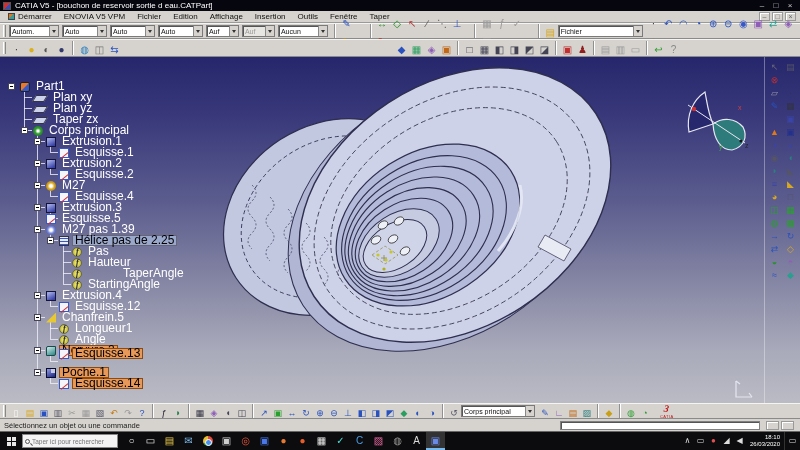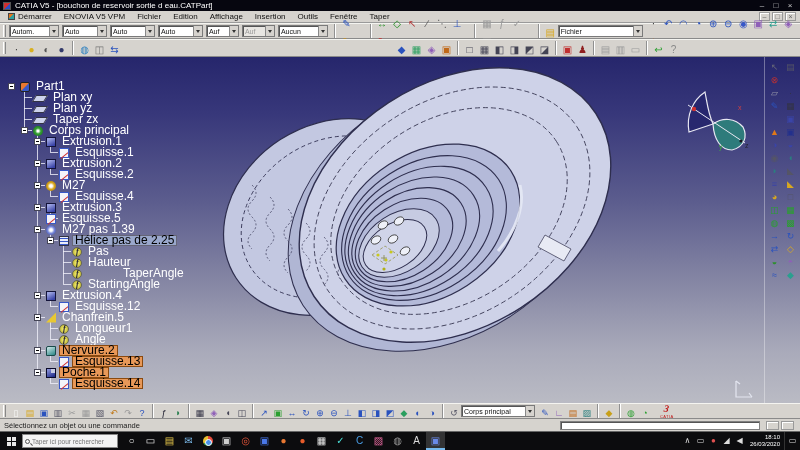--- a/index.html
+++ b/index.html
@@ -423,21 +423,21 @@
         </div>
         <div class="trow" style="left: 53px; top: 253px;">
           <span class="ti ti-fx"></span>
           <span class="tlabel">Angle</span>
         </div>
         <div class="trow sel" style="left: 40px; top: 264px;">
           <span class="ti ti-rib"></span>
           <span class="tlabel">Nervure.2</span>
         </div>
         <div class="exp" style="left: 28px; top: 266px;"></div>
-        <div class="trow sel" style="left: 53px; top: 275px;">
+        <div class="trow sel" style="left: 53px; top: 267px;">
           <span class="ti ti-sketch"></span>
           <span class="tlabel">Esquisse.13</span>
         </div>
         <div class="trow sel" style="left: 40px; top: 286px;">
           <span class="ti ti-pocket"></span>
           <span class="tlabel">Poche.1</span>
         </div>
         <div class="exp" style="left: 28px; top: 288px;"></div>
         <div class="trow sel" style="left: 53px; top: 297px;">
           <span class="ti ti-sketch"></span>

